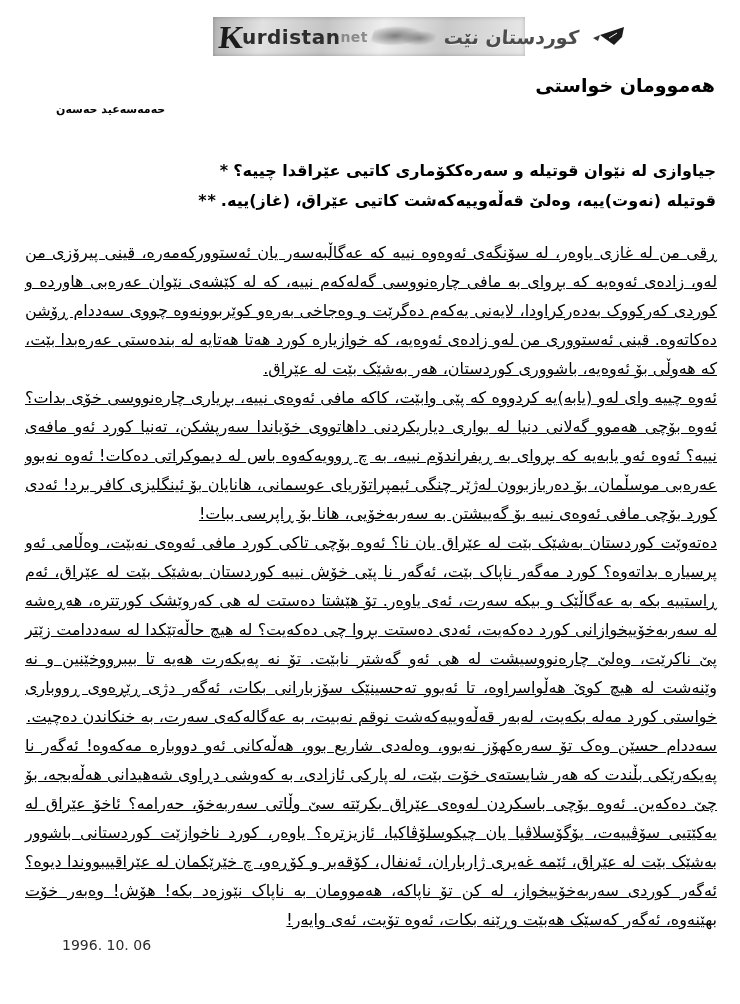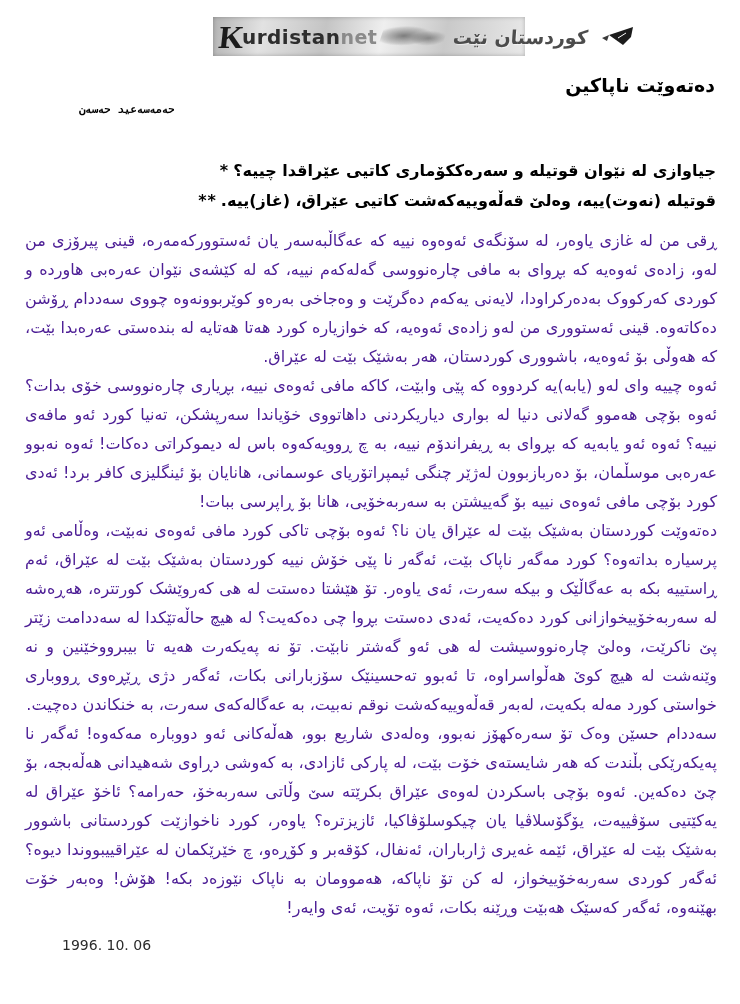--- a/index.html
+++ b/index.html
@@ -19,21 +19,21 @@
     display:flex;align-items:center;
     padding:0 6px;box-sizing:border-box;
     white-space:nowrap;
   }
   .logo-k{
     font-family:"Liberation Serif", serif;
     font-size:32px;font-weight:bold;color:#1b1b1b;
     line-height:1;margin-right:-2px;transform:skewX(-6deg);
   }
   .logo-rest{font-size:20px;font-weight:bold;color:#2d2d2d;letter-spacing:.5px;}
-  .logo-net{font-size:19px;font-weight:bold;color:#8a8a8a;letter-spacing:.5px;text-align:center;}
+  .logo-net{font-size:14px;font-weight:bold;color:#8a8a8a;letter-spacing:.5px;text-align:center;}
   .banner-blot{
     width:64px;height:24px;margin:0 4px;flex:0 0 auto;
     background:
       radial-gradient(ellipse 60% 55% at 35% 45%, rgba(90,90,90,.75), rgba(120,120,120,.25) 60%, transparent 75%),
       radial-gradient(ellipse 40% 45% at 75% 55%, rgba(70,70,70,.55), transparent 70%);
     transform:skewX(-18deg);
     filter:blur(.5px);
   }
   .banner-ar{
     font-size:19px;font-weight:bold;color:#4c4c4c;
@@ -41,36 +41,36 @@
     text-shadow:1px 1px 1px rgba(255,255,255,.6);
     margin:0 4px;
   }
   .pen-icon{flex:0 0 auto;margin-left:2px;}
   
   .title{
     position:absolute;right:25px;top:74px;
     direction:rtl;font-size:19px;font-weight:bold;color:#000;
   }
   .author{
-    position:absolute;left:79px;top:103px;
-    direction:rtl;font-size:11px;font-weight:bold;color:#000;font-family:Liberation Mono, monospace;
+    position:absolute;left:56px;top:103px;
+    direction:rtl;font-size:11px;font-weight:bold;color:#000;
   }
   
   .notes{
     position:absolute;right:24px;left:25px;top:156px;
     font-size:16px;font-weight:bold;line-height:30px;color:#000;
   }
   .note{display:flex;justify-content:flex-end;align-items:baseline;}
   .note-marker{direction:ltr;margin-right:4px;letter-spacing:1px;}
   .note-text{direction:rtl;unicode-bidi:isolate;text-align:right;}
   
   .body-text{
-    position:absolute;left:25px;right:23px;top:226px;
+    position:absolute;left:25px;right:23px;top:238px;
     direction:rtl;text-align:justify;
-    font-size:16px;line-height:29px;color:#4c1d95;
+    font-size:16px;line-height:29px;color:#000000;text-decoration:underline;
   }
   .body-text p{margin:0;padding:0;}
   
   .date{
     position:absolute;left:62px;top:937px;
     font-size:14px;color:#2b2b2b;direction:ltr;
   }
 </style>
 </head>
 <body>
@@ -83,21 +83,21 @@
     <span class="logo-net">net</span>
     <span class="banner-blot"></span>
     <span class="banner-ar">کوردستان نێت</span>
     <svg class="pen-icon" width="40" height="22" viewBox="0 0 40 22" aria-hidden="true">
       <path d="M39 1 L15 9 L29 19 L37 11 Z" fill="#1c1c1c"></path>
       <path d="M15 9 L8 12 L13 15 Z" fill="#3a3a3a"></path>
       <path d="M32 7 L24 12" stroke="#ffffff" stroke-width="1" fill="none"></path>
     </svg>
   </div>
 
-  <div class="title">دەتەوێت ناپاکین</div>
+  <div class="title">هەموومان خواستی</div>
 
   <div class="author">حەمەسەعید حەسەن</div>
 
   <div class="notes">
     <div class="note">
       <span class="note-marker">*</span>
       <span class="note-text">جیاوازی لە نێوان قوتیلە و سەرەککۆماری کاتیی عێراقدا چییە؟</span>
     </div>
     <div class="note">
       <span class="note-marker">**</span>

